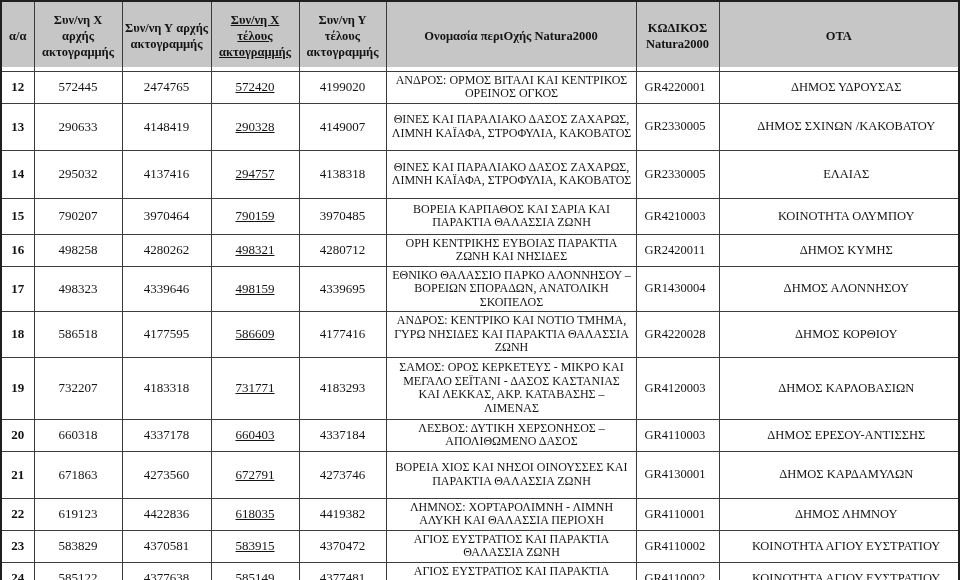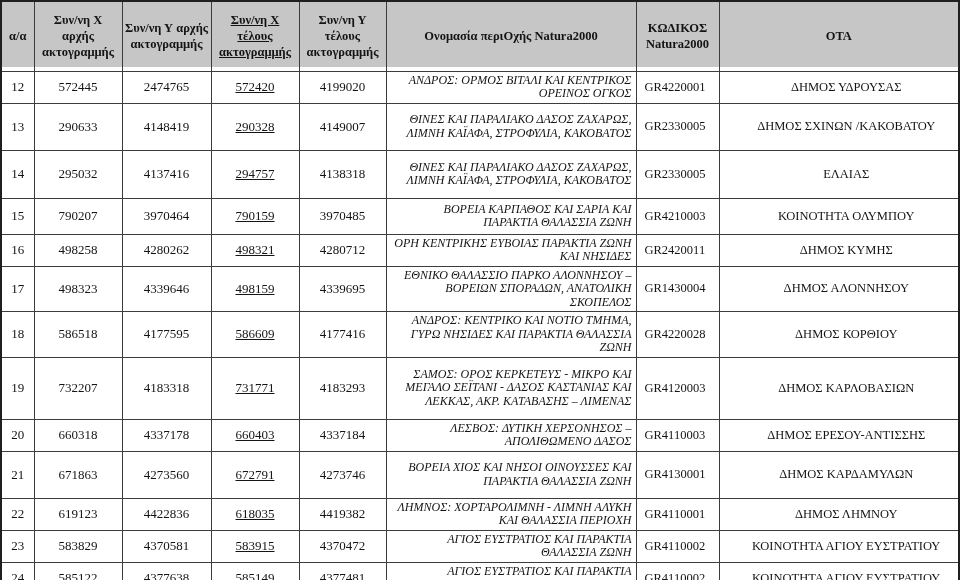--- a/index.html
+++ b/index.html
@@ -49,35 +49,34 @@
   .col-x_end   { width: 88px; text-decoration: underline; }
   .col-y_end   { width: 87px; }
   .col-name    { width: 250px; }
   .col-code    { width: 83px; }
   .col-ota     { width: 240px; }
 
   
   tbody td { font-size: 13px; }
   tbody td.col-aa {
     text-align: center;
-    font-weight: normal;
+    font-weight: bold;
     font-size: 13px;
   }
   tbody td.col-x_start,
   tbody td.col-y_start,
   tbody td.col-x_end,
   tbody td.col-y_end {
     text-align: center;
   }
   tbody td.col-name {
     font-size: 12px;
     line-height: 13.5px;
-    text-align: right;
+    text-align: center;
     padding: 2px 4px 2px 5px;
-    font-style: italic;
   }
   tbody td.col-code {
     font-size: 12.5px;
     text-align: left;
     padding-left: 8px;
   }
   tbody td.col-ota {
     font-size: 12.5px;
     text-align: center;
     padding-left: 16px;

